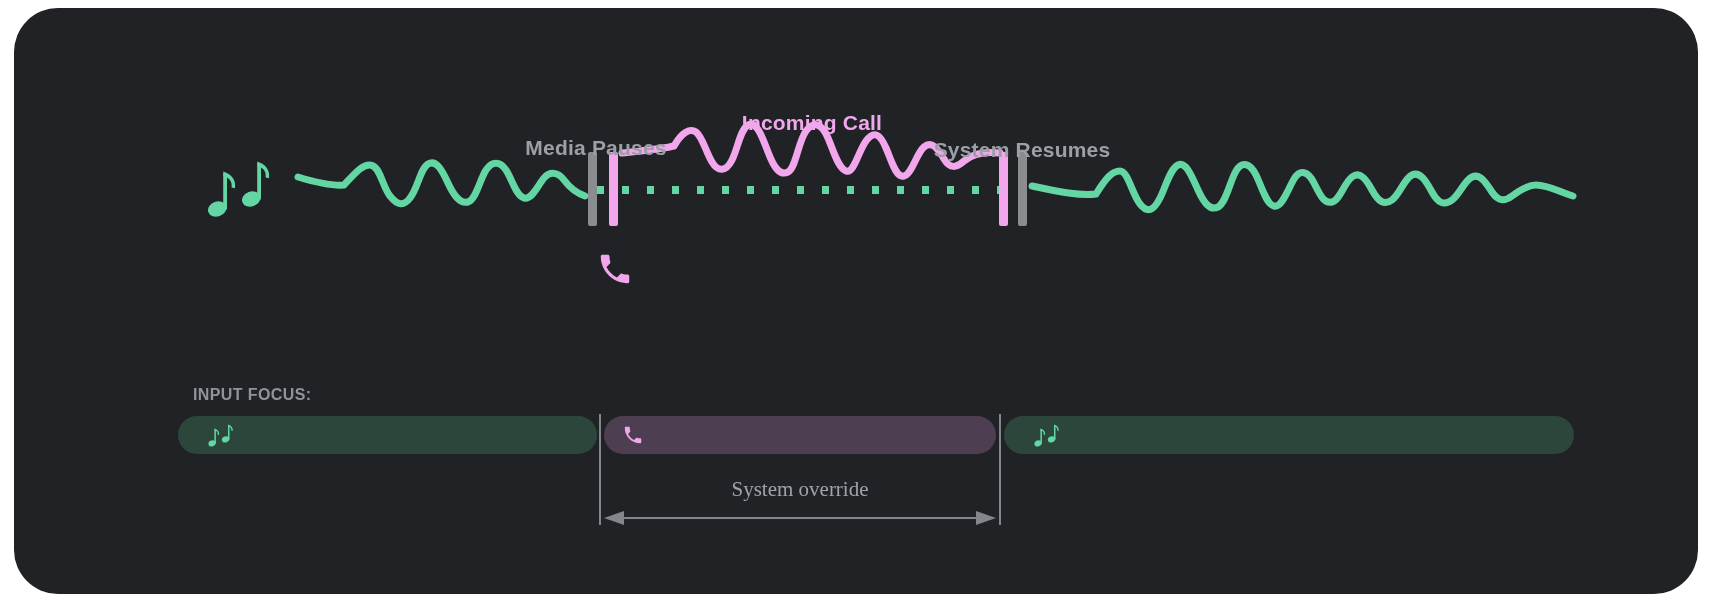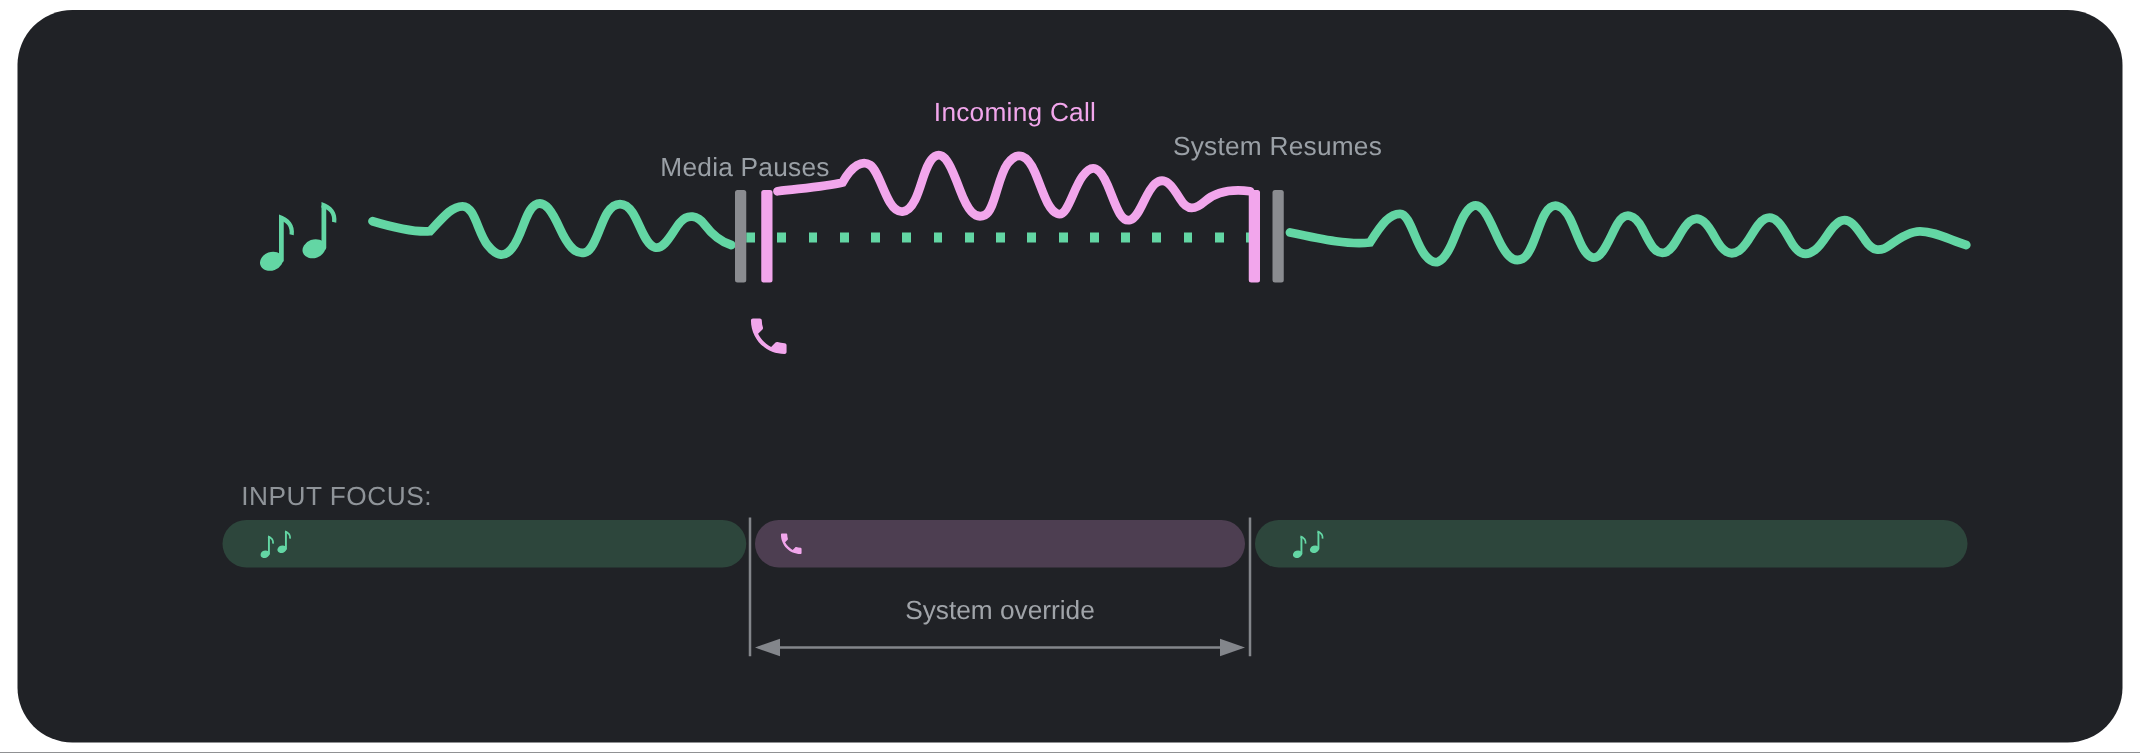--- a/index.html
+++ b/index.html
@@ -23,36 +23,36 @@
     position:relative;overflow:hidden;
   }
   .card{
     position:absolute;left:14px;top:8px;width:1684px;height:586px;
     background:var(--card-background);border-radius:44px;z-index:0;
   }
   .abs{position:absolute}
   
   .waves-svg{left:0;top:0;width:1712px;height:360px;z-index:2}
   .diagram-label{
-    z-index:5;font-size:21px;font-weight:400;color:var(--label-gray);
-    transform:translateX(-50%);white-space:nowrap;letter-spacing:.2px;
+    z-index:5;font-size:21px;font-weight:700;color:var(--label-gray);
+    transform:translateX(-50%);white-space:nowrap;letter-spacing:.2px;margin-top:32px;
   }
   .diagram-label.pink{color:var(--call-pink)}
   .marker-bar{width:9px;height:74px;top:152px;border-radius:2px;z-index:4}
   .marker-bar.gray{background:var(--pause-marker-gray)}
   .marker-bar.pink{background:var(--call-pink)}
   .dotted-line{
     left:597px;top:186px;width:418px;height:8px;z-index:3;
     background:repeating-linear-gradient(90deg,var(--media-green) 0 7px,transparent 7px 25px);
   }
   .notes-lg{left:208px;top:158px;z-index:3;fill:var(--media-green)}
   .phone-top{left:596px;top:250px;z-index:3;fill:var(--call-pink)}
   
   .input-focus-label{
-    left:193px;top:386px;z-index:3;font-size:21px;font-weight:400;
+    left:193px;top:386px;z-index:3;font-size:16px;font-weight:700;
     color:var(--input-focus-gray);letter-spacing:.4px;
   }
   .pill{
     top:416px;height:38px;border-radius:19px;z-index:3;
     display:flex;align-items:center;
   }
   .pill.media{background:var(--media-green-dark);padding-left:30px}
   .pill.call{background:var(--call-purple-dark);padding-left:18px}
   .pill .notes-sm{fill:var(--media-green)}
   .pill .phone-sm{fill:var(--call-pink)}
@@ -63,21 +63,21 @@
     border-top:7px solid transparent;border-bottom:7px solid transparent;
     border-right:20px solid var(--guide-gray);
   }
   .override-arrow::after{
     content:'';position:absolute;right:-3px;top:-6px;width:0;height:0;
     border-top:7px solid transparent;border-bottom:7px solid transparent;
     border-left:20px solid var(--guide-gray);
   }
   .override-text{
     left:800px;top:477px;z-index:4;transform:translateX(-50%);
-    font-size:21px;font-weight:400;color:var(--annotation-gray);white-space:nowrap;
+    font-size:21px;font-weight:400;color:var(--annotation-gray);white-space:nowrap;font-family:Liberation Serif, serif;
   }
 </style>
 </head>
 <body>
 
 <svg width="0" height="0" style="position:absolute" aria-hidden="true">
   <symbol id="icon-notes" viewBox="0 0 33 30">
     <g transform="translate(0,5)">
       <ellipse cx="4.6" cy="20.5" rx="4.7" ry="3.7" transform="rotate(-20 4.6 20.5)"></ellipse>
       <rect x="7.6" y="2.6" width="1.9" height="18.4" rx="0.9"></rect>
@@ -89,21 +89,21 @@
       <path d="M7.6 1.8 C11.8 3.2 14.1 5.9 13.5 10.1 L11.8 9.7 C12.2 6.7 10.7 4.8 7.6 4.1 Z"></path>
     </g>
   </symbol>
   <symbol id="icon-phone" viewBox="0 0 24 24">
     <path d="M6.62 10.79c1.44 2.83 3.76 5.14 6.59 6.59l2.2-2.2c.27-.27.67-.36 1.02-.24 1.12.37 2.33.57 3.57.57.55 0 1 .45 1 1V20c0 .55-.45 1-1 1-9.39 0-17-7.61-17-17 0-.55.45-1 1-1h3.5c.55 0 1 .45 1 1 0 1.25.2 2.45.57 3.57.11.35.03.74-.25 1.02l-2.2 2.2z"></path>
   </symbol>
 </svg>
 
 <div class="card abs"></div>
 
-<div class="abs diagram-label" style="left:596px;top:123px">Media Pauses</div>
+<div class="abs diagram-label" style="left:596px;top:104px">Media Pauses</div>
 <div class="abs diagram-label pink" style="left:812px;top:79px">Incoming Call</div>
 <div class="abs diagram-label" style="left:1022px;top:106px">System Resumes</div>
 
 <svg class="abs notes-lg" width="66" height="60" viewBox="0 0 33 30">
     <use href="#icon-notes"></use>
   </svg>
 
 <svg class="abs waves-svg" viewBox="0 0 1712 360" fill="none">
   <path style="stroke:var(--media-green)" stroke-width="7" stroke-linecap="round" d="M298 177 C318 183 332 186 344 185
        C356 172 362 165 370 165 C380 165 382 186 390 196

